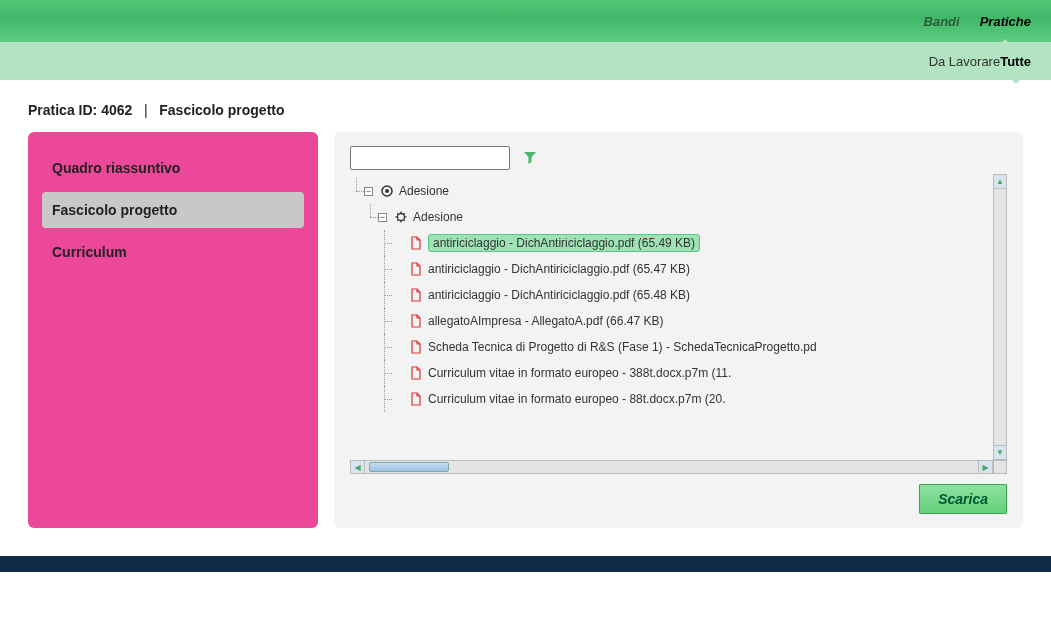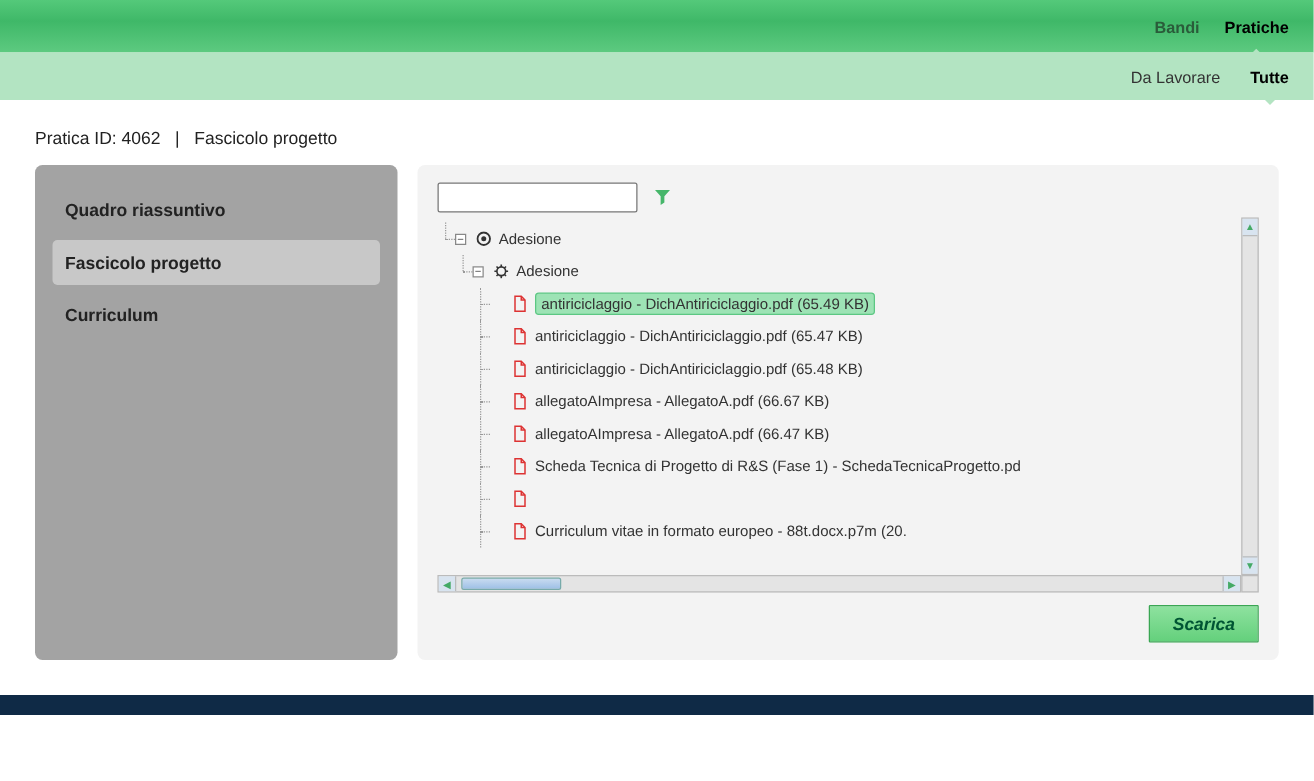--- a/index.html
+++ b/index.html
@@ -1,34 +1,34 @@
 <!DOCTYPE html>
 <html><head>
 <meta charset="utf-8">
 <style>
   * { box-sizing: border-box; margin: 0; padding: 0; }
   body { font-family: "Segoe UI", Tahoma, Arial, sans-serif; font-size: 13px; background: #fff; color: #222; }
 
   .topbar { height: 42px; background: linear-gradient(to bottom, #54c97a 0%, #3fb868 40%, #5dca80 100%); }
   .topbar-inner { height: 100%; display: flex; justify-content: flex-end; align-items: center; padding-right: 20px; gap: 20px; }
-  .top-link { color: #2a5c3a; font-weight: bold; font-size: 13px; cursor: pointer; }
+  .top-link { color: #2a5c3a; font-weight: bold; font-size: 13px; cursor: pointer; font-style: italic; }
   .top-link.active { color: #000; position: relative; }
   .top-link.active::after { content: ""; position: absolute; left: 50%; transform: translateX(-50%); bottom: -18px; border-left: 8px solid transparent; border-right: 8px solid transparent; border-bottom: 8px solid #b3e4c2; }
 
-  .subbar { height: 38px; background: #b3e4c2; display: flex; justify-content: flex-end; align-items: center; padding-right: 20px; gap: 24px; }
+  .subbar { height: 38px; background: #b3e4c2; display: flex; justify-content: flex-end; align-items: center; padding-right: 20px; }
   .sub-link { color: #333; font-size: 13px; cursor: pointer; }
   .sub-link.active { font-weight: bold; color: #000; position: relative; }
   .sub-link.active::after { content: ""; position: absolute; left: 50%; transform: translateX(-50%); bottom: -15px; border-left: 8px solid transparent; border-right: 8px solid transparent; border-top: 8px solid #b3e4c2; }
 
   .page-title-row { padding: 22px 28px 14px; font-size: 14px; }
-  .page-title-row b { font-weight: normal; }
+  .page-title-row b { font-weight: bold; }
 
   .content { display: flex; gap: 16px; padding: 0 28px 20px; }
 
-  .sidebar { width: 290px; background: #a3a3a3; border-radius: 6px; padding: 18px 14px 30px; }
+  .sidebar { width: 290px; background: #ec4899; border-radius: 6px; padding: 18px 14px 30px; }
   .side-item { padding: 10px 10px; font-size: 14px; font-weight: bold; border-radius: 4px; margin-bottom: 6px; cursor: pointer; }
   .side-item.active { background: #c8c8c8; }
 
   .main { flex: 1; background: #f3f3f3; border-radius: 6px; padding: 14px 16px 14px; position: relative; }
 
   .filter-row { display: flex; align-items: center; gap: 8px; }
   .filter-input { width: 160px; height: 24px; border: 1px solid #777; border-radius: 2px; padding: 2px 4px; font-size: 12px; }
 
   .tree-wrap { margin-top: 4px; background: #f3f3f3; height: 300px; position: relative; border: none; }
   .tree-scroll { position: absolute; top:0; left:0; right:14px; bottom:14px; overflow: hidden; }
@@ -178,33 +178,20 @@
               <span class="branch" style="visibility:hidden"></span>
               <span class="branch" style="visibility:hidden"></span>
               <span class="branch tee"></span>
               <span style="width:12px;display:inline-block"></span>
               <span class="ic">
                 <svg width="14" height="14" viewBox="0 0 14 14">
                   <path d="M3 1 h5 l3 3 v9 h-8 z" fill="none" stroke="#d33" stroke-width="1.2"></path>
                   <path d="M8 1 v3 h3" fill="none" stroke="#d33" stroke-width="1.2"></path>
                 </svg>
               </span>
-              <span class="label">allegatoAImpresa - AllegatoA.pdf (66.67 KB)</span>
-            </div>
-            <div class="node">
-              <span class="branch" style="visibility:hidden"></span>
-              <span class="branch" style="visibility:hidden"></span>
-              <span class="branch tee"></span>
-              <span style="width:12px;display:inline-block"></span>
-              <span class="ic">
-                <svg width="14" height="14" viewBox="0 0 14 14">
-                  <path d="M3 1 h5 l3 3 v9 h-8 z" fill="none" stroke="#d33" stroke-width="1.2"></path>
-                  <path d="M8 1 v3 h3" fill="none" stroke="#d33" stroke-width="1.2"></path>
-                </svg>
-              </span>
               <span class="label">allegatoAImpresa - AllegatoA.pdf (66.47 KB)</span>
             </div>
             <div class="node">
               <span class="branch" style="visibility:hidden"></span>
               <span class="branch" style="visibility:hidden"></span>
               <span class="branch tee"></span>
               <span style="width:12px;display:inline-block"></span>
               <span class="ic">
                 <svg width="14" height="14" viewBox="0 0 14 14">
                   <path d="M3 1 h5 l3 3 v9 h-8 z" fill="none" stroke="#d33" stroke-width="1.2"></path>
@@ -217,20 +204,21 @@
               <span class="branch" style="visibility:hidden"></span>
               <span class="branch" style="visibility:hidden"></span>
               <span class="branch tee"></span>
               <span style="width:12px;display:inline-block"></span>
               <span class="ic">
                 <svg width="14" height="14" viewBox="0 0 14 14">
                   <path d="M3 1 h5 l3 3 v9 h-8 z" fill="none" stroke="#d33" stroke-width="1.2"></path>
                   <path d="M8 1 v3 h3" fill="none" stroke="#d33" stroke-width="1.2"></path>
                 </svg>
               </span>
+              <span class="label">Curriculum vitae in formato europeo -                          388t.docx.p7m (11.</span>
             </div>
             <div class="node">
               <span class="branch" style="visibility:hidden"></span>
               <span class="branch" style="visibility:hidden"></span>
               <span class="branch tee"></span>
               <span style="width:12px;display:inline-block"></span>
               <span class="ic">
                 <svg width="14" height="14" viewBox="0 0 14 14">
                   <path d="M3 1 h5 l3 3 v9 h-8 z" fill="none" stroke="#d33" stroke-width="1.2"></path>
                   <path d="M8 1 v3 h3" fill="none" stroke="#d33" stroke-width="1.2"></path>

